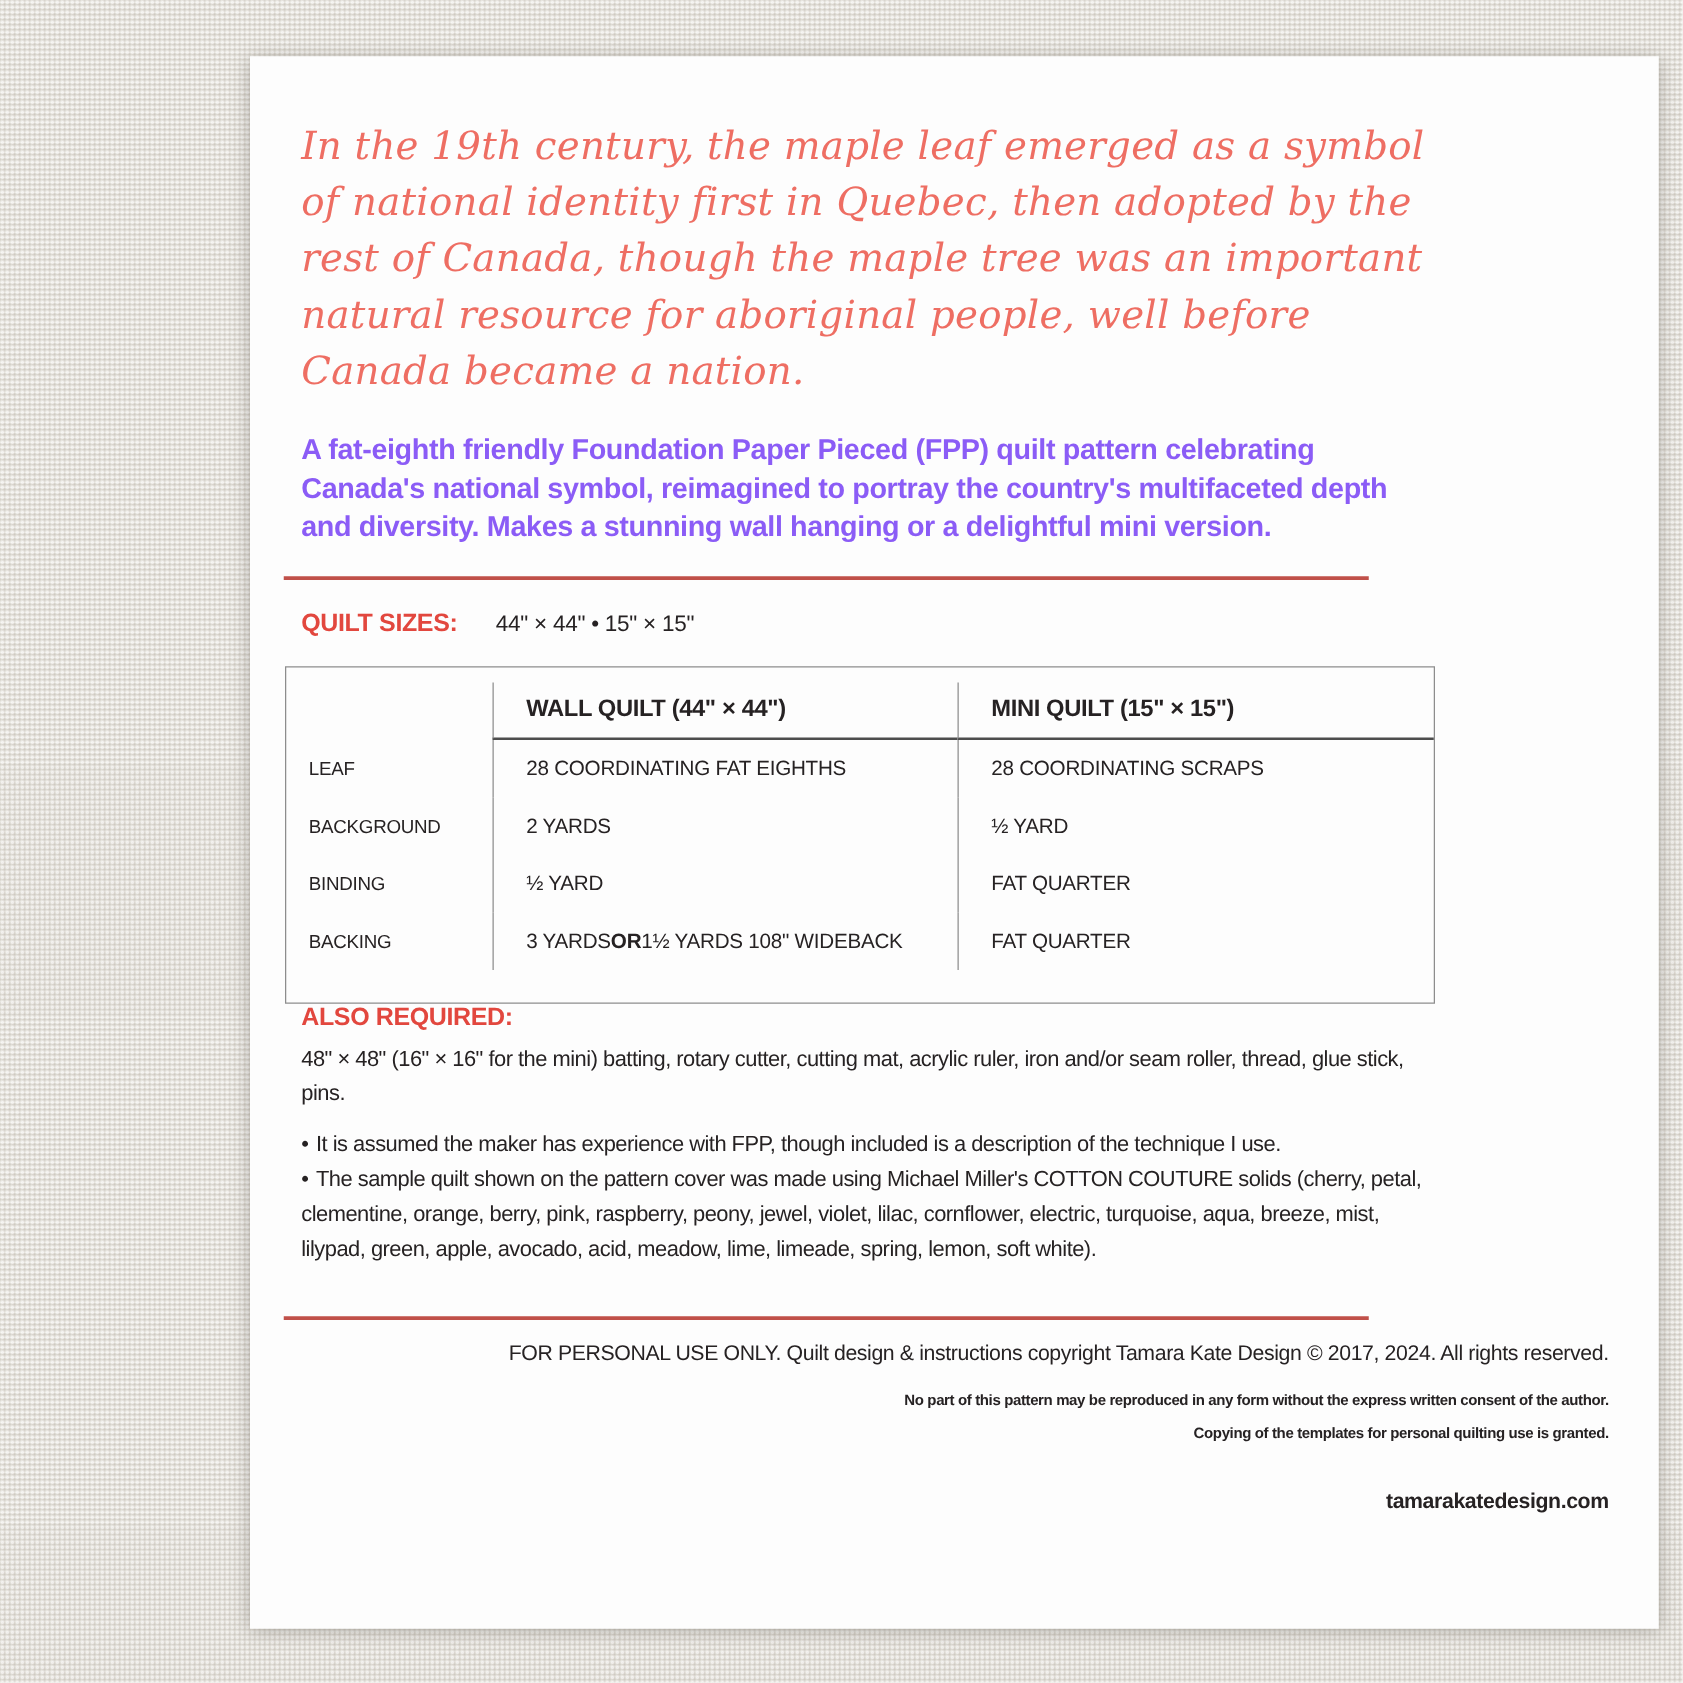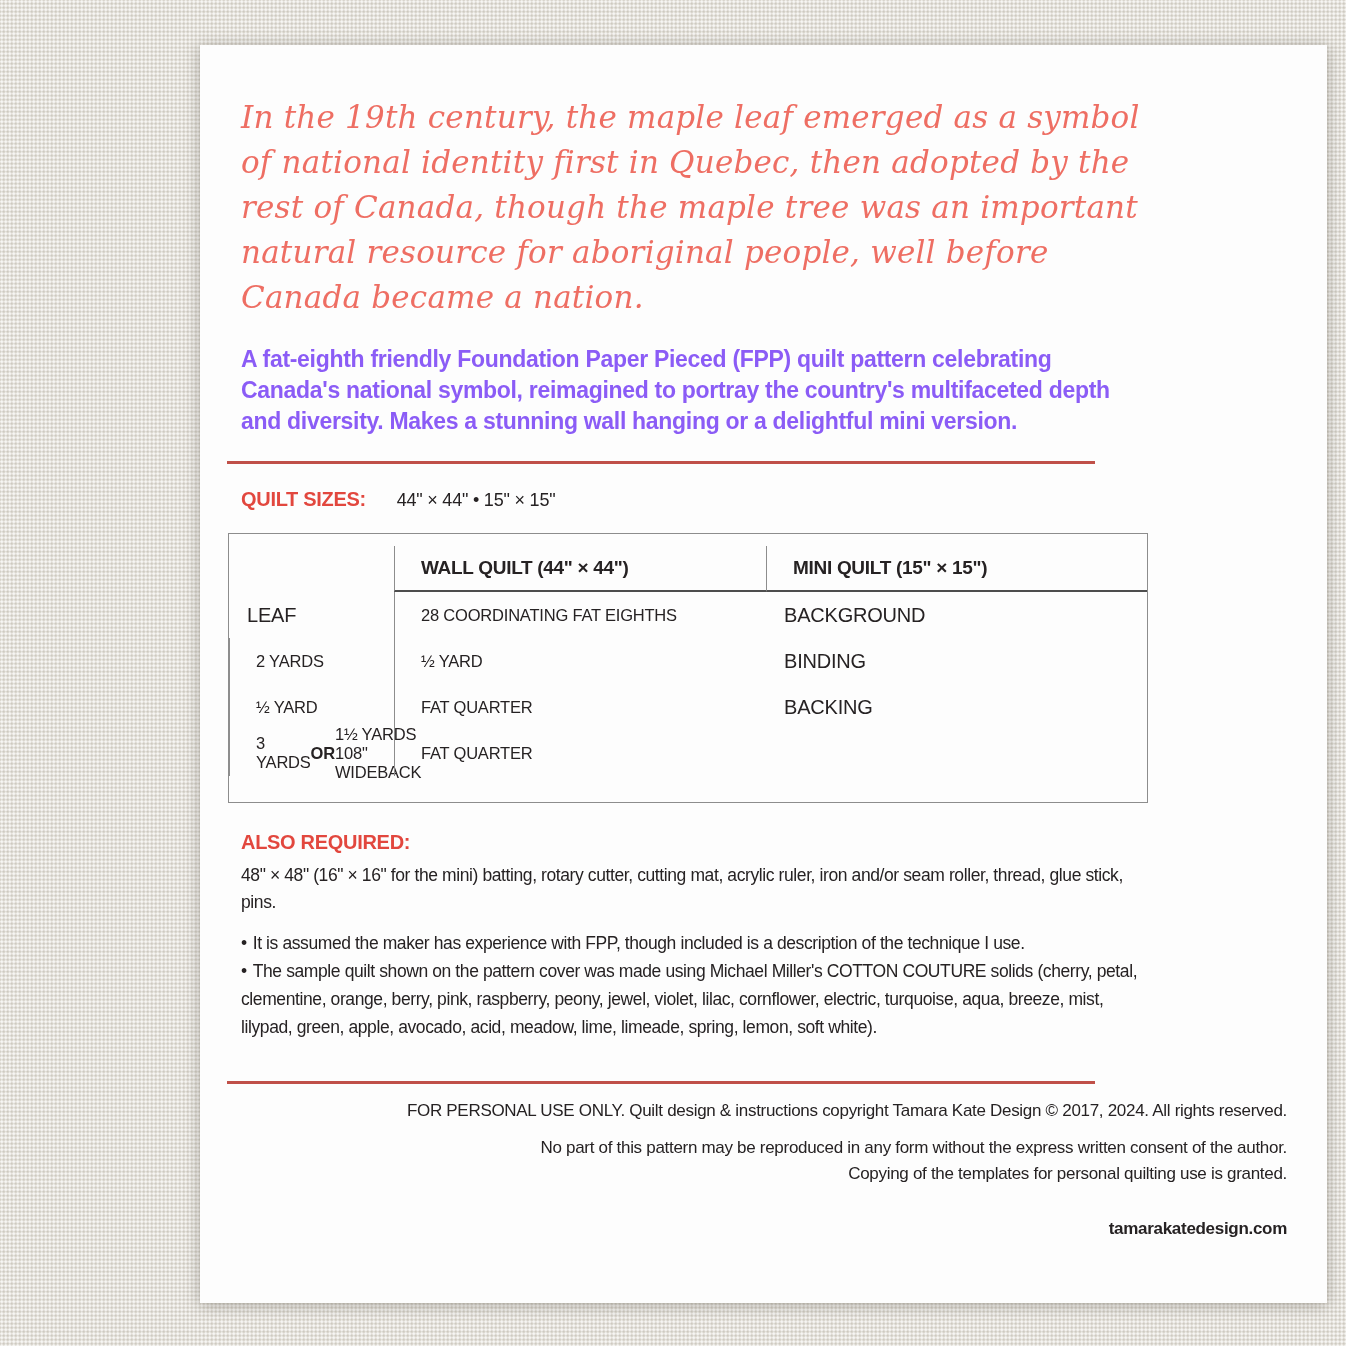--- a/index.html
+++ b/index.html
@@ -99,47 +99,47 @@
     height: 46px;
     font-size: 19px;
     font-weight: 700;
     letter-spacing: -0.3px;
     padding-left: 26px;
     border-bottom: 2px solid #4d4d4d;
   }
   .corner { border: none; height: 46px; }
   .lbl {
     height: 46px;
-    font-size: 20px;
+    font-size: 15px;
     letter-spacing: -0.2px;
     padding-left: 18px;
     text-align: center;
   }
   .val {
     height: 46px;
     font-size: 16.5px;
     letter-spacing: -0.2px;
     padding-left: 26px;
   }
   .cdiv { border-left: 1px solid #8d8d8d; }
   .val b, .val .bold { font-weight: 700; }
 
   
-  .also { margin-top: 28px; }
+  .also { }
   .also-text { margin-top: 8px; font-size: 17.5px; line-height: 27px; letter-spacing: -0.4px; width: 902px; }
   .bullets { margin-top: 13px; }
   .bullet-line { font-size: 17.5px; line-height: 28px; letter-spacing: -0.4px; width: 902px; }
   .bullet-glyph { margin-right: 6px; }
 
   .rule2 { margin-top: 40px; }
 
   
   .footer { padding-left: 6px; text-align: right; }
   .legal1 { margin-top: 17px; font-size: 17px; letter-spacing: -0.3px; }
-  .notes { margin-top: 14px; font-size: 17px; line-height: 26px; letter-spacing: -0.3px; }
+  .notes { margin-top: 14px; font-size: 12px; line-height: 26px; letter-spacing: -0.3px; font-weight: bold; }
   .contact { margin-top: 28px; font-size: 17px; line-height: 27px; letter-spacing: -0.3px; }
   .contact .bold, .footer .bold { font-weight: 700; }
 </style>
 </head>
 <body>
 
 <div class="page">
 
   <div class="script">In the 19th century, the maple leaf emerged as a symbol of national identity first in Quebec, then adopted by the rest of Canada, though the maple tree was an important natural resource for aboriginal people, well before Canada became a nation.</div>
 
@@ -154,20 +154,21 @@
 
 
   <div class="ftable">
     <div class="tgrid">
       <div class="cell corner"></div>
       <div class="cell head cdiv">WALL QUILT (44" × 44")</div>
       <div class="cell head cdiv">MINI QUILT (15" × 15")</div>
 
       <div class="cell lbl">LEAF</div>
       <div class="cell val cdiv">28 COORDINATING FAT EIGHTHS</div>
+      <div class="cell val cdiv">28 COORDINATING SCRAPS</div>
 
       <div class="cell lbl">BACKGROUND</div>
       <div class="cell val cdiv">2 YARDS</div>
       <div class="cell val cdiv">½ YARD</div>
 
       <div class="cell lbl">BINDING</div>
       <div class="cell val cdiv">½ YARD</div>
       <div class="cell val cdiv">FAT QUARTER</div>
 
       <div class="cell lbl">BACKING</div>

